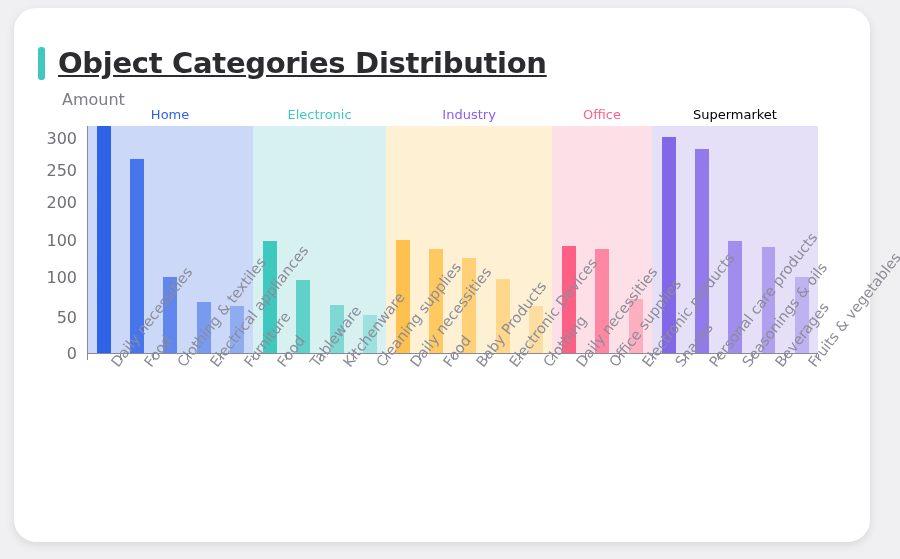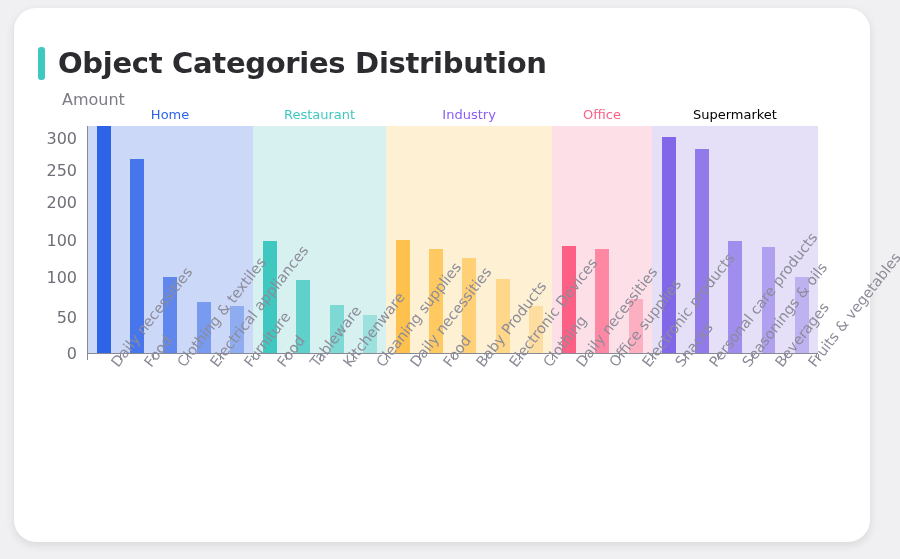--- a/index.html
+++ b/index.html
@@ -19,20 +19,21 @@
   .title-row{
     position:absolute;left:24px;top:38px;
     display:flex;align-items:center;gap:13px;
   }
   .accent-bar{
     width:7px;height:33px;border-radius:3px;background:#3fc8c0;
   }
   .chart-title{
     font-size:29px;color:#2c2c30;font-weight:700;letter-spacing:-0.3px;
     white-space:nowrap;
+    text-decoration:underline;
   }
 
   
   .plot-wrap{position:absolute;left:0;top:0;width:736px;height:534px;}
   .ylabel-amount{
     position:absolute;left:48px;top:82px;
     font-size:16px;color:#7c7c86;
   }
   .bands{
     position:absolute;left:73px;top:118px;width:731px;height:227px;
@@ -94,21 +95,21 @@
 
     <div class="bands" id="bands">
         <div class="band" style="width: 166.136px; background: rgb(204, 216, 247);"></div>
         <div class="band" style="width: 132.909px; background: rgb(215, 241, 240);"></div>
         <div class="band" style="width: 166.136px; background: rgb(253, 240, 211);"></div>
         <div class="band" style="width: 99.6818px; background: rgb(253, 224, 231);"></div>
         <div class="band" style="width: 166.136px; background: rgb(229, 224, 247);"></div>
       </div>
     <div class="grouplabels" id="grouplabels">
         <div class="glabel" style="left: 83.0682px; color: rgb(46, 99, 232);">Home</div>
-        <div class="glabel" style="left: 232.591px; color: rgb(63, 200, 192);">Restaurant</div>
+        <div class="glabel" style="left: 232.591px; color: rgb(63, 200, 192);">Electronic</div>
         <div class="glabel" style="left: 382.114px; color: #8b5cf6;">Industry</div>
         <div class="glabel" style="left: 515.023px; color: rgb(253, 95, 133);">Office</div>
         <div class="glabel" style="left: 647.932px; color: #000000;">Supermarket</div>
       </div>
 
     <div class="yaxis" id="yaxis">
         <div class="ytick" style="top: 235px;">0</div>
         <div class="ytick" style="top: 199px;">50</div>
         <div class="ytick" style="top: 159.333px;">100</div>
         <div class="ytick" style="top: 121.5px;">100</div>

